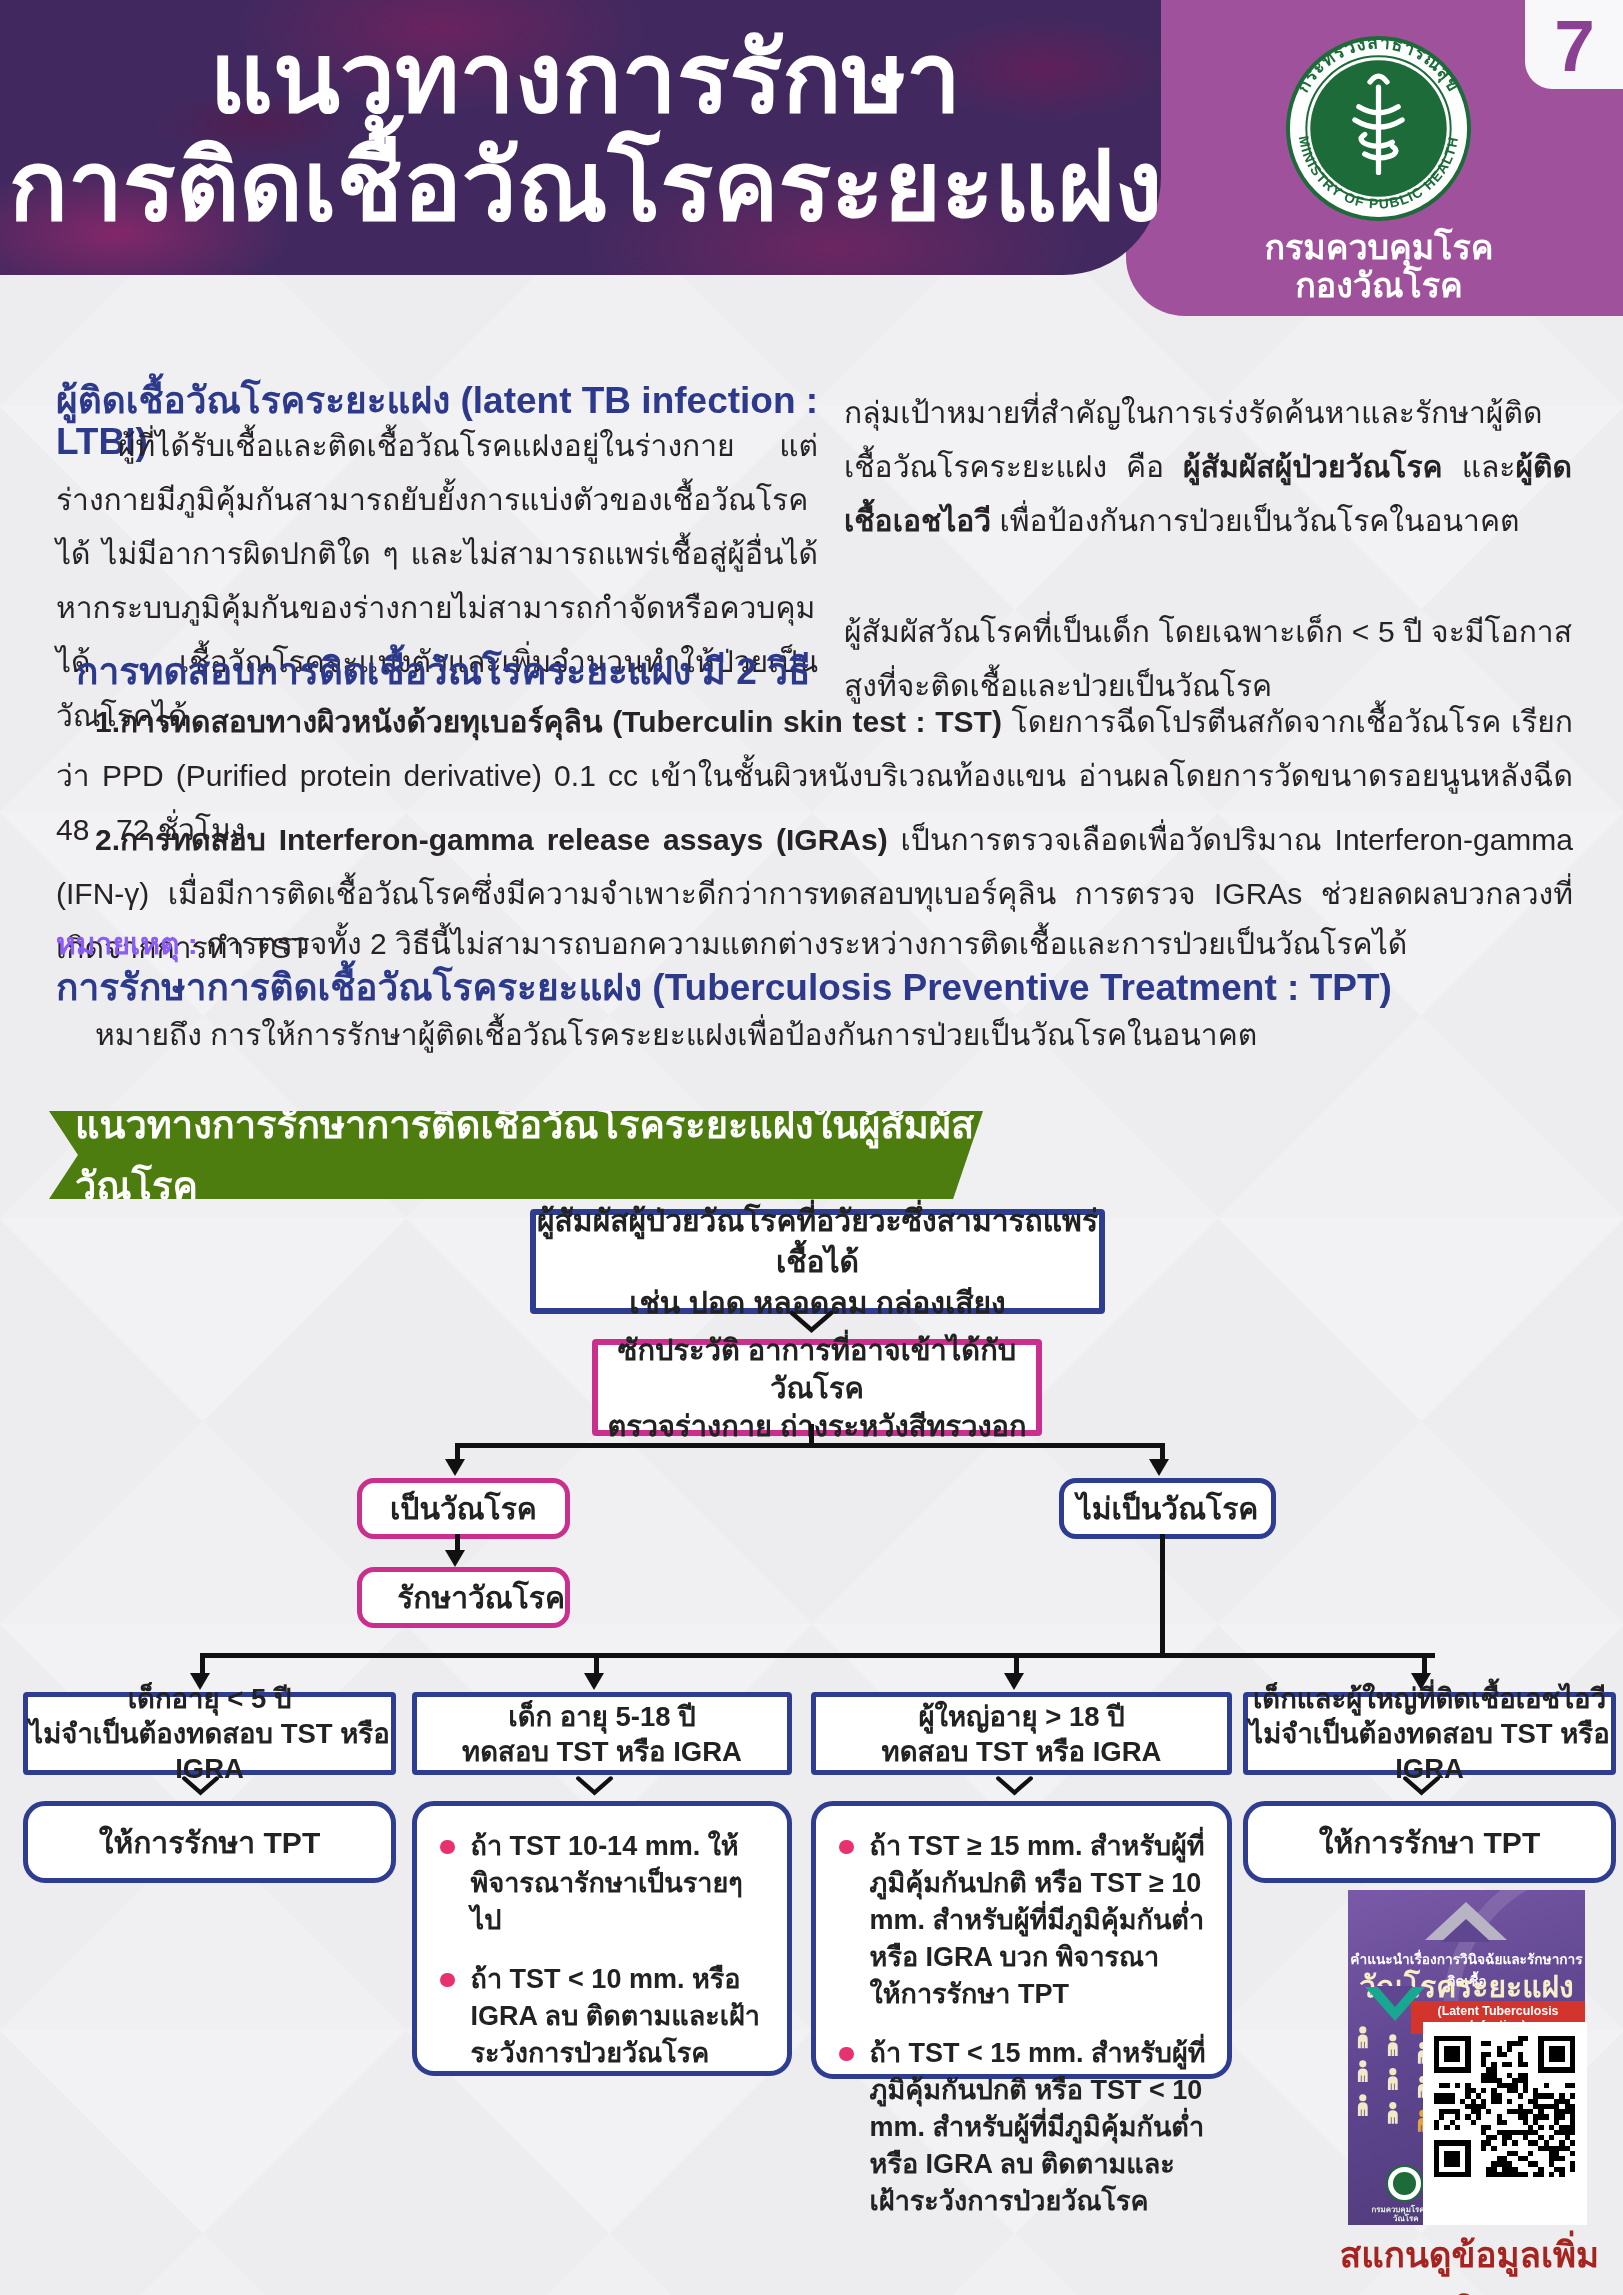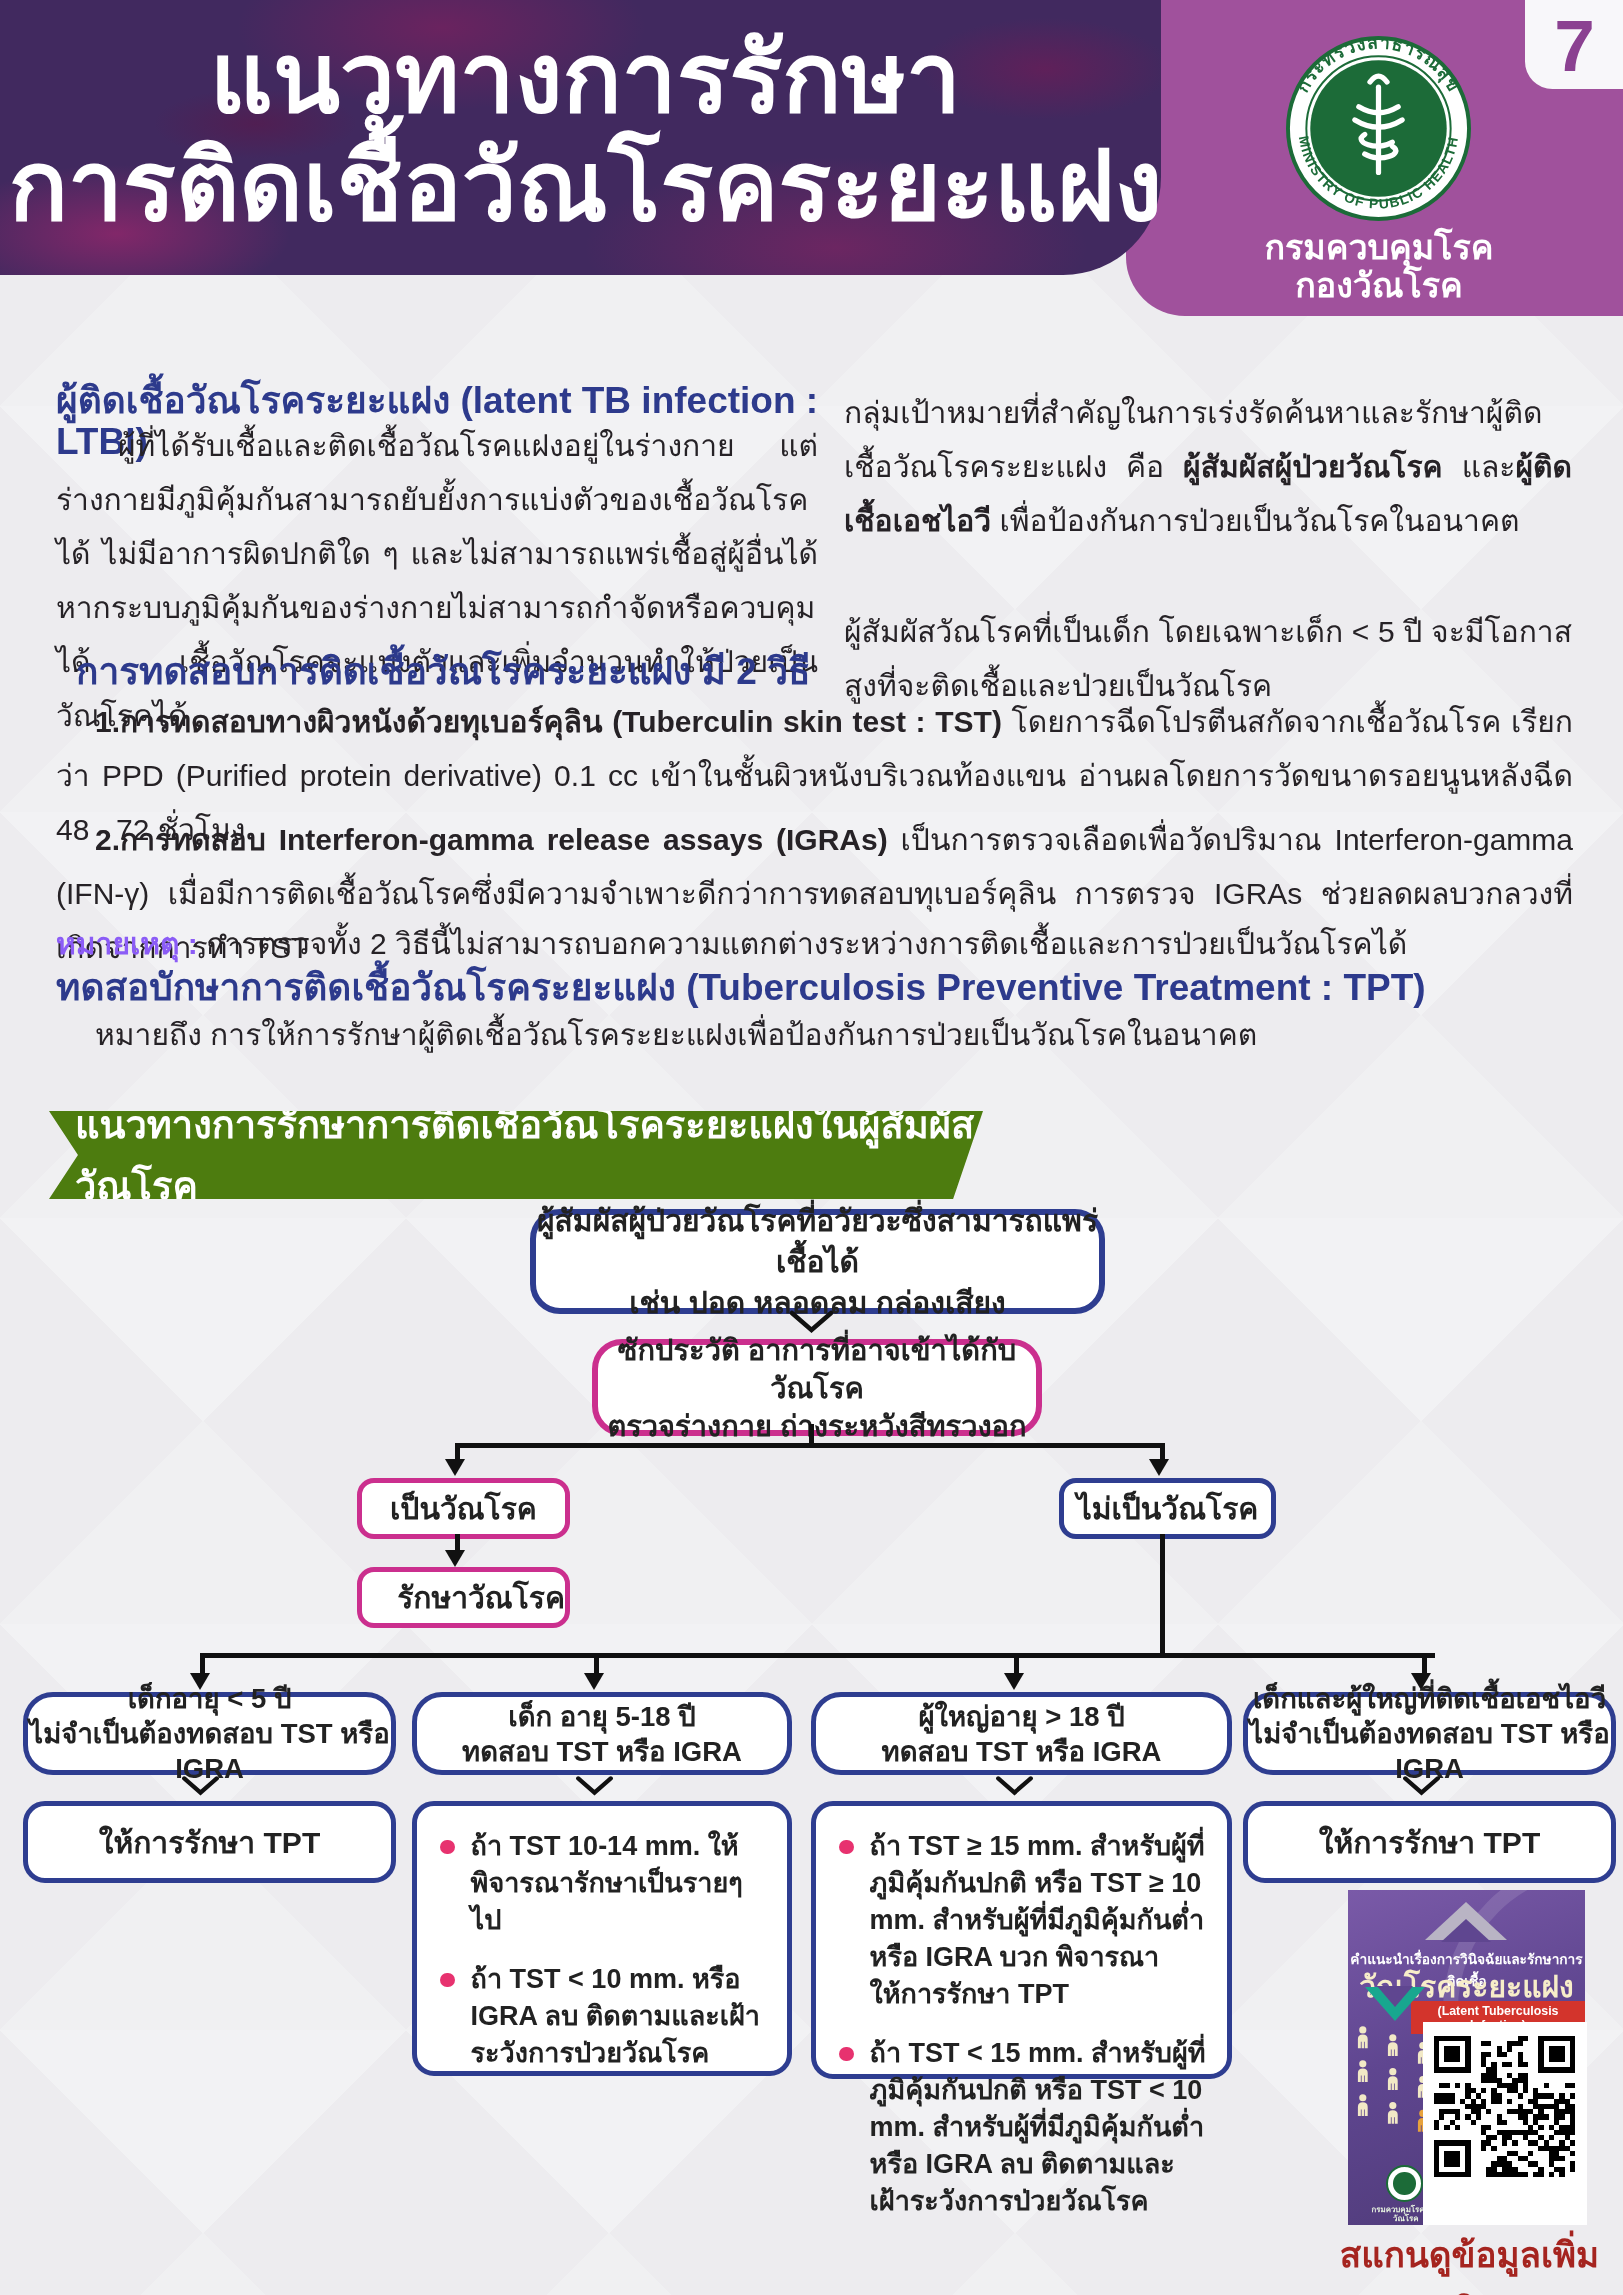--- a/index.html
+++ b/index.html
@@ -32,21 +32,21 @@
   .para{position:absolute;color:#262226;font-size:30px;line-height:54px;text-align:justify;}
   .indent{text-indent:62px;}
   .note-line{position:absolute;left:56px;top:891px;width:1518px;font-size:30px;line-height:46px;color:#262226;}
   .note-line b{color:#8b5cf6;font-weight:700;margin-top:40px;}
   
   .ribbon{position:absolute;left:49px;top:1111px;width:934px;height:88px;background:#4d7c0f;
     clip-path:polygon(0 0,100% 0,96.8% 100%,0 100%,3.1% 50%);
     display:flex;align-items:center;justify-content:center;}
   .ribbon span{color:#fff;font-weight:700;font-size:38px;padding-left:26px;}
   
-  .fbox{position:absolute;background:#fff;border-radius:30px;display:flex;align-items:center;justify-content:center;
+  .fbox{position:absolute;background:#fff;border-radius:4px;display:flex;align-items:center;justify-content:center;
     text-align:center;color:#222;font-weight:600;font-size:30px;line-height:41px;}
   .b-blue{border:6.5px solid #2e3d90;}
   .b-pink{border:6.5px solid #cb2f8e;}
   .vline{position:absolute;width:5.2px;background:#111;}
   .hline{position:absolute;height:5.2px;background:#111;}
   .ahead{position:absolute;width:0;height:0;border-left:10.5px solid transparent;border-right:10.5px solid transparent;border-top:17px solid #111;}
   .chev{position:absolute;width:47px;height:25px;}
   .fcontent{position:absolute;background:#fff;border-radius:22px;}
   .fcontent.center{display:flex;align-items:center;justify-content:center;text-align:center;font-weight:600;font-size:30px;color:#222;}
   .crits{margin:0;padding:22px 17px 13px 19.6px;list-style:none;}
@@ -124,21 +124,21 @@
   <p class="para" style="left:844px;top:605px;width:728px;margin:0;">ผู้สัมผัสวัณโรคที่เป็นเด็ก โดยเฉพาะเด็ก &lt; 5 ปี จะมีโอกาสสูงที่จะติดเชื้อและป่วยเป็นวัณโรค</p>
 
   <div class="h-navy" style="left:56px;top:651px;width:1047px;margin-left:20px;">การทดสอบการติดเชื้อวัณโรคระยะแฝง มี 2 วิธี</div>
 
   <p class="para" style="left:56px;top:695px;width:1517px;margin:0;text-indent:39px;"><b>1.การทดสอบทางผิวหนังด้วยทุเบอร์คุลิน (Tuberculin skin test : TST)</b><span> โดยการฉีดโปรตีนสกัดจากเชื้อวัณโรค เรียกว่า PPD (Purified protein derivative) 0.1 cc เข้าในชั้นผิวหนังบริเวณท้องแขน อ่านผลโดยการวัดขนาดรอยนูนหลังฉีด 48 - 72 ชั่วโมง</span></p>
 
   <p class="para" style="left:56px;top:813px;width:1517px;margin:0;text-indent:39px;"><b>2.การทดสอบ Interferon-gamma release assays (IGRAs)</b><span> เป็นการตรวจเลือดเพื่อวัดปริมาณ Interferon-gamma (IFN-γ) เมื่อมีการติดเชื้อวัณโรคซึ่งมีความจำเพาะดีกว่าการทดสอบทุเบอร์คุลิน การตรวจ IGRAs ช่วยลดผลบวกลวงที่เกิดจากการทำ TST</span></p>
 
   <p class="note-line"><b>หมายเหตุ :</b><span> การตรวจทั้ง 2 วิธีนี้ไม่สามารถบอกความแตกต่างระหว่างการติดเชื้อและการป่วยเป็นวัณโรคได้</span></p>
 
-  <div class="h-navy" style="left:56px;top:967px;width:1440px;">ทดสอบักษาการติดเชื้อวัณโรคระยะแฝง (Tuberculosis Preventive Treatment : TPT)</div>
+  <div class="h-navy" style="left:56px;top:967px;width:1440px;">การรักษาการติดเชื้อวัณโรคระยะแฝง (Tuberculosis Preventive Treatment : TPT)</div>
   <p class="para" style="left:56px;top:1008px;width:1517px;margin:0;text-indent:39px;">หมายถึง การให้การรักษาผู้ติดเชื้อวัณโรคระยะแฝงเพื่อป้องกันการป่วยเป็นวัณโรคในอนาคต</p>
 
   <div class="ribbon">
     <span>แนวทางการรักษาการติดเชื้อวัณโรคระยะแฝงในผู้สัมผัสวัณโรค</span>
   </div>
 
   <div class="fbox b-blue" style="left:530px;top:1209px;width:563px;height:93px;">
     <div><span>ผู้สัมผัสผู้ป่วยวัณโรคที่อวัยวะซึ่งสามารถแพร่เชื้อได้</span><br><span>เช่น ปอด หลอดลม กล่องเสียง</span></div>
   </div>
   <svg class="chev" style="left:788px;top:1309px;" viewBox="0 0 72 38">

